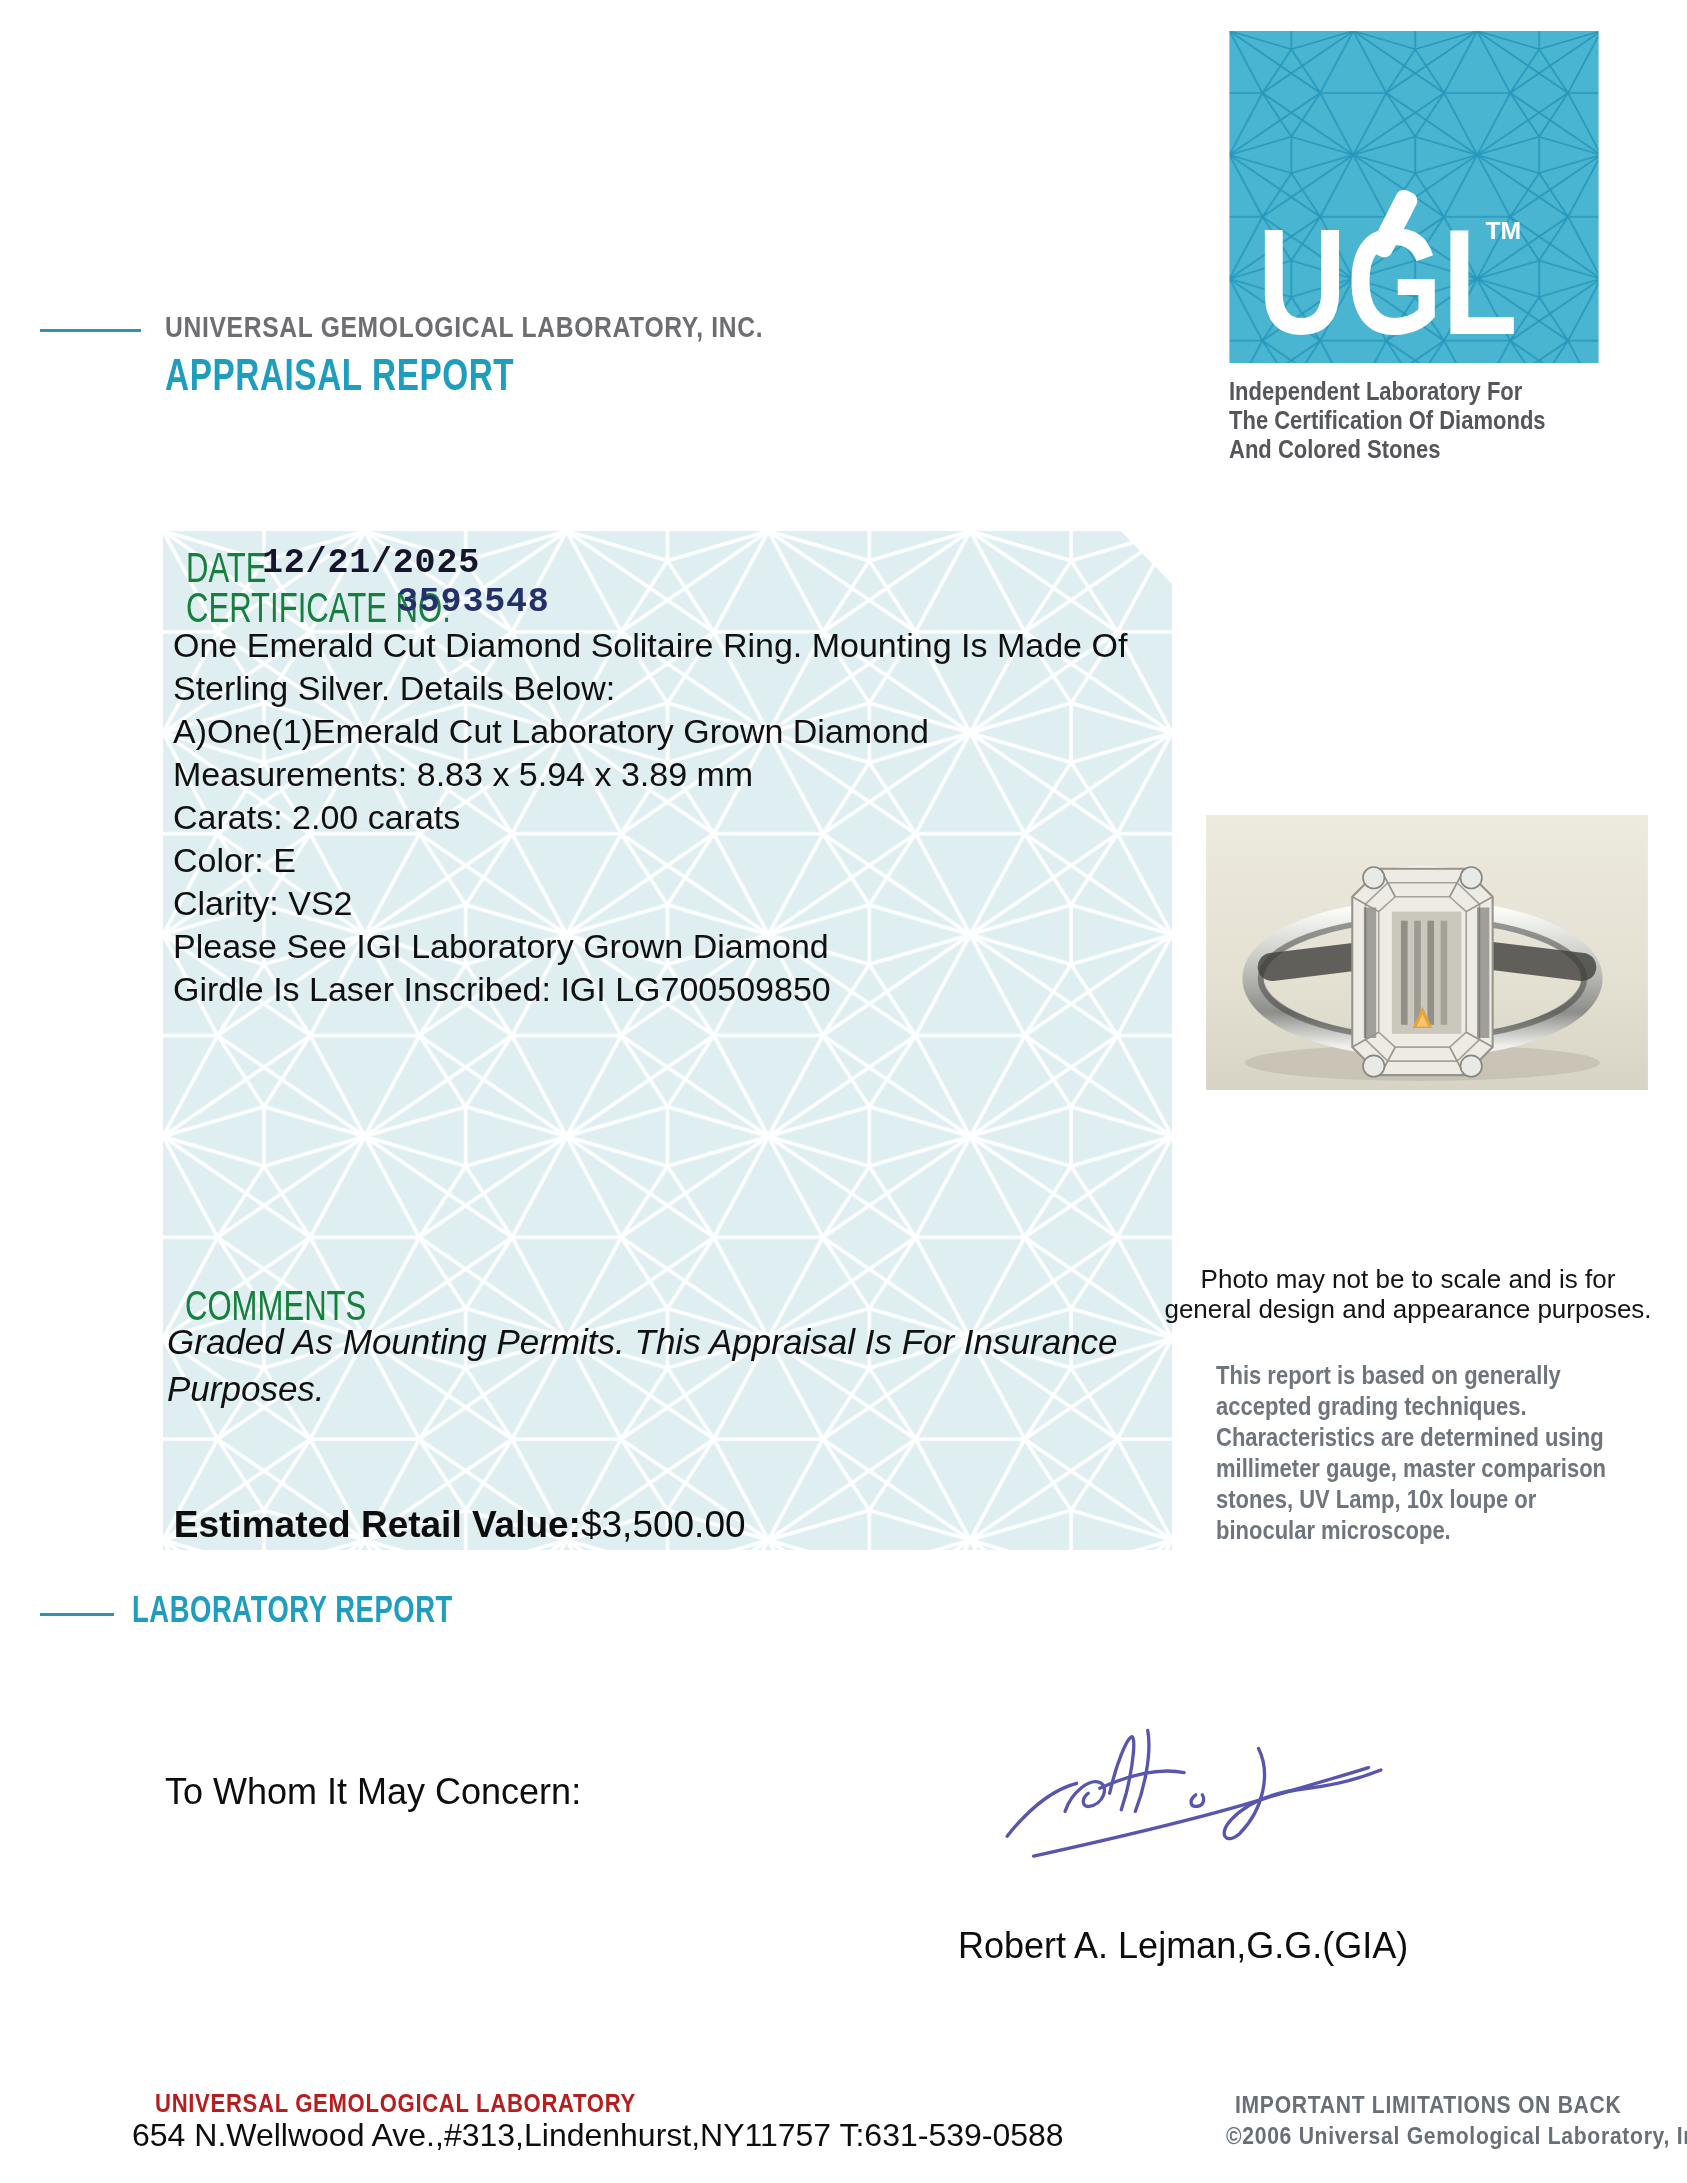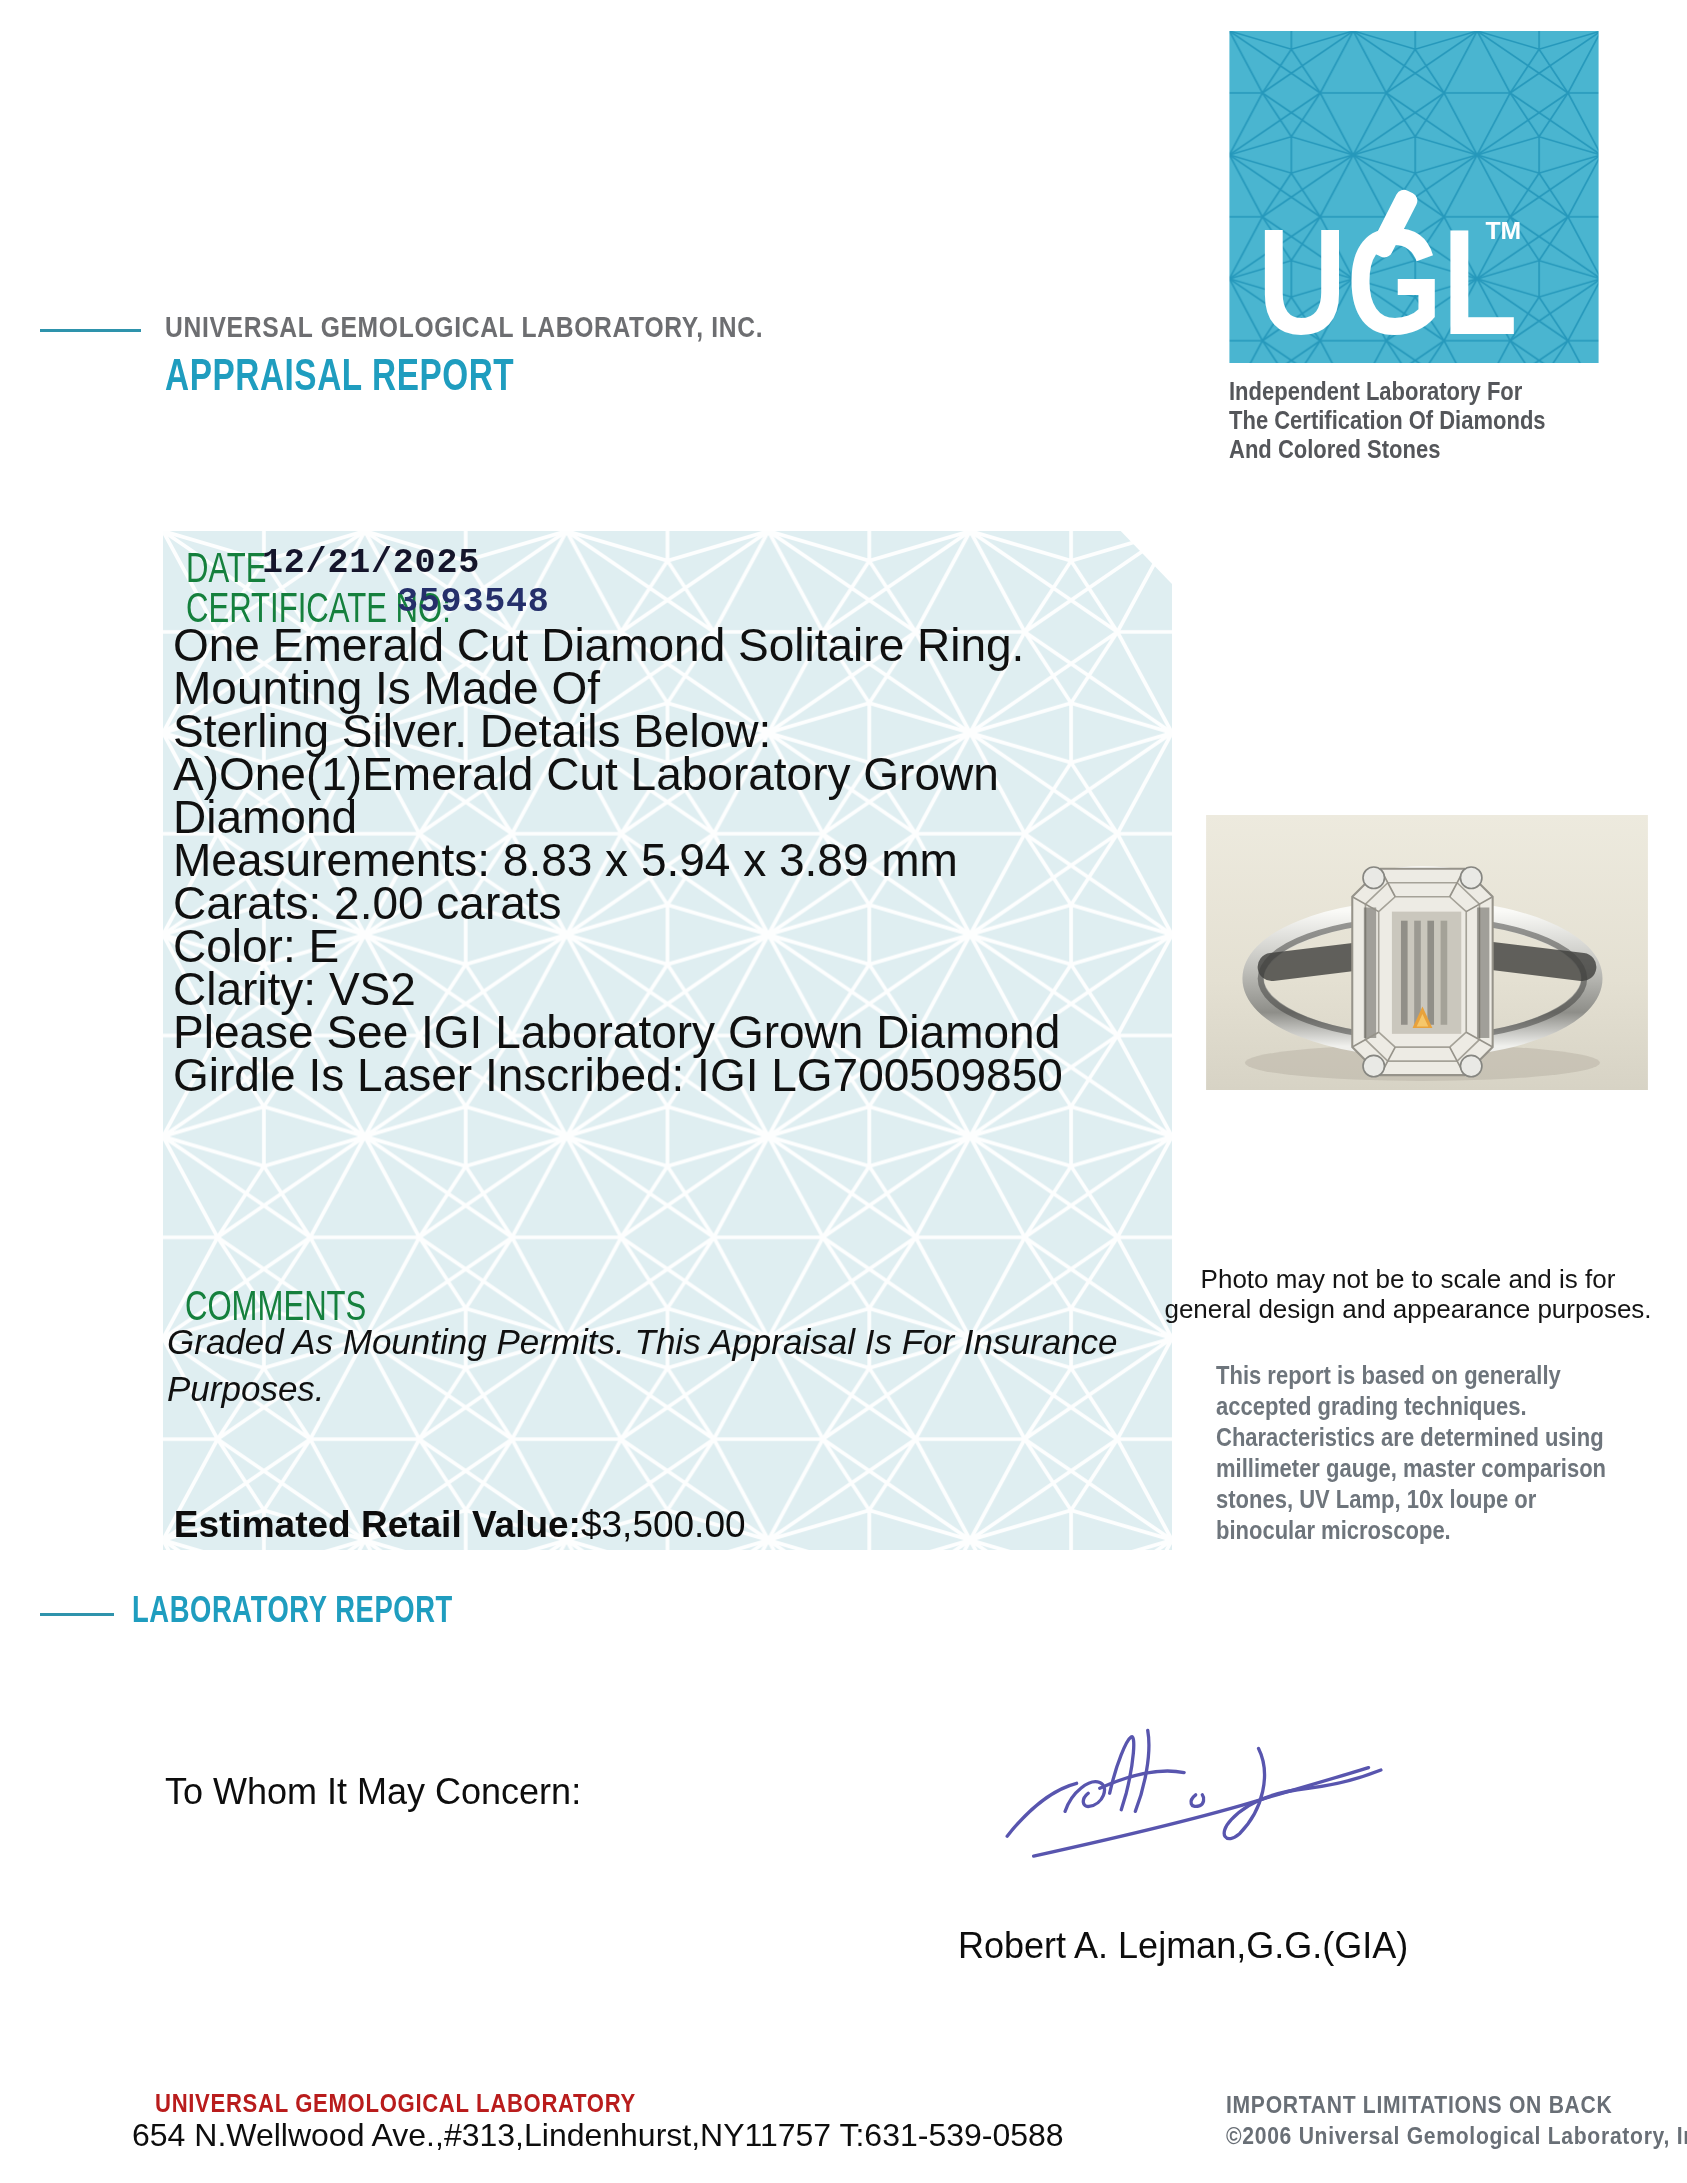--- a/index.html
+++ b/index.html
@@ -20,21 +20,21 @@
   
   .tagline-line{left:1229px;font-size:25px;font-weight:bold;color:#54565a;}
 
   
   .panel{left:163px;top:531px;width:1009px;height:1019px;}
   .panel-bg{position:absolute;left:0;top:0;}
   .label-teal{font-size:42px;font-weight:normal;color:#15803d;}
   .mono-val{font-family:"Liberation Mono", monospace;font-weight:bold;font-size:35px;letter-spacing:0.8px;}
   .date-row{left:23px;top:13.2px;}
   .cert-row{left:23px;top:53px;}
-  .desc{left:10px;top:93px;font-size:46px;line-height:43px;color:#101010;}
+  .desc{left:10px;top:93px;font-size:34px;line-height:43px;color:#101010;}
   .comments-label{left:21.5px;top:751px;}
   .comments-text{left:4px;top:787px;font-size:35px;line-height:47px;color:#101010;width:976px;font-style:italic;}
   .valuation{left:10.8px;top:973px;font-size:37px;color:#0d0d0d;}
   .valuation b{font-weight:bold;}
 
   
   .disclaimer{left:1156px;top:1264px;width:504px;text-align:center;font-size:26px;line-height:30px;color:#141414;}
   .methodology{left:1216px;top:1360px;font-size:25px;line-height:31px;color:#6e757c;font-weight:bold;}
 
   
@@ -218,19 +218,19 @@
   </g>
 </svg>
 
 <div class="abs signer">Robert A. Lejman,G.G.(GIA)</div>
 
 <div class="abs footer-company">
   <span class="cond85">UNIVERSAL GEMOLOGICAL LABORATORY</span>
 </div>
 <div class="abs footer-address">654 N.Wellwood Ave.,#313,Lindenhurst,NY11757 T:631-539-0588</div>
 
-<div class="abs footer-right" style="top:2091px;">
+<div class="abs footer-right" style="top:2091px;margin-left:9px;">
   <span class="cond88">IMPORTANT LIMITATIONS ON BACK</span>
 </div>
 <div class="abs footer-right" style="top:2122px;">
   <span class="cond88">©2006 Universal Gemological Laboratory, Inc.</span>
 </div>
 
 
 </body></html>

